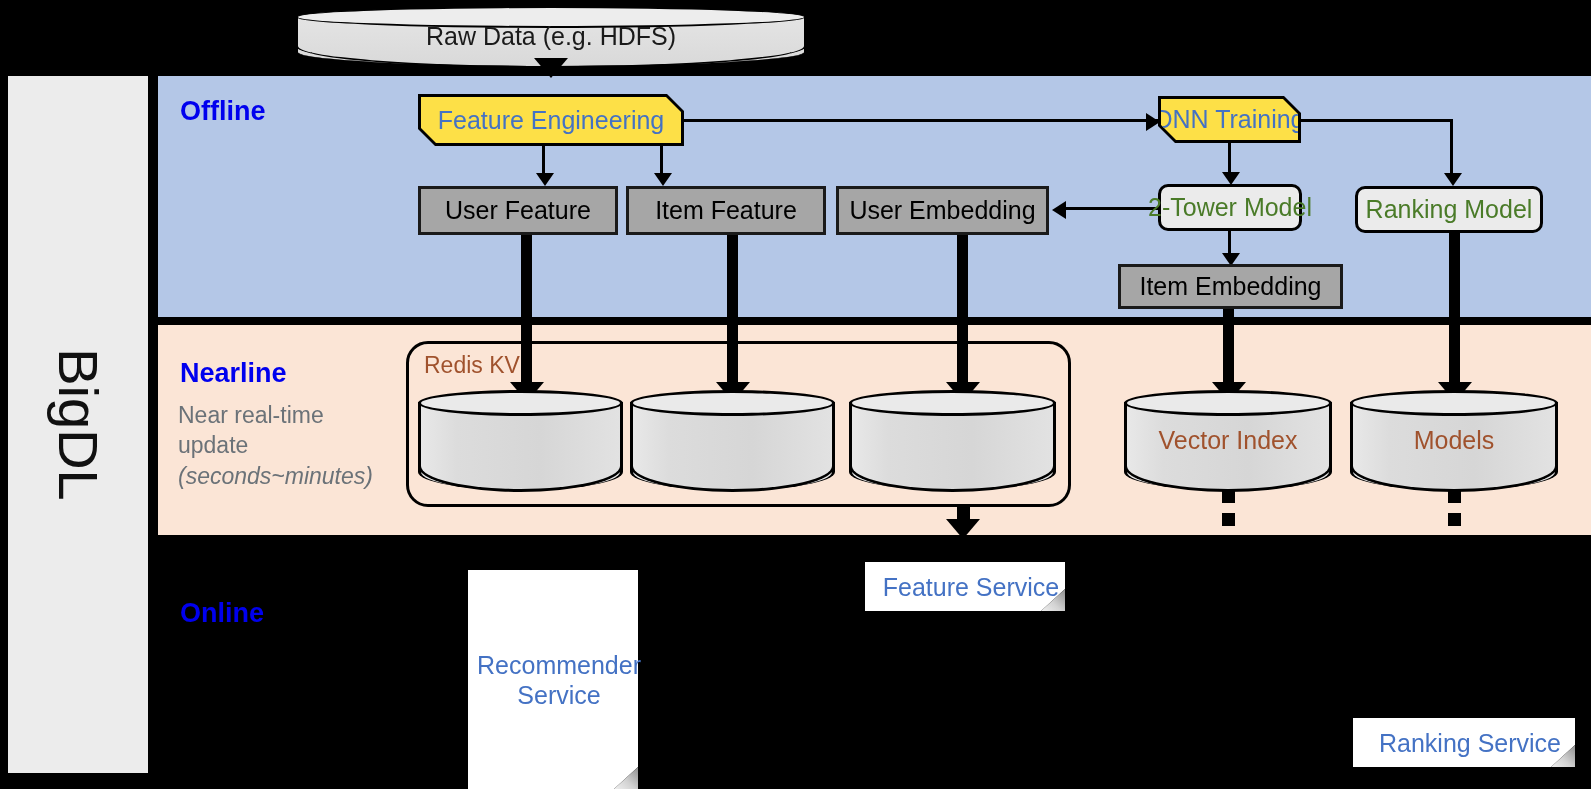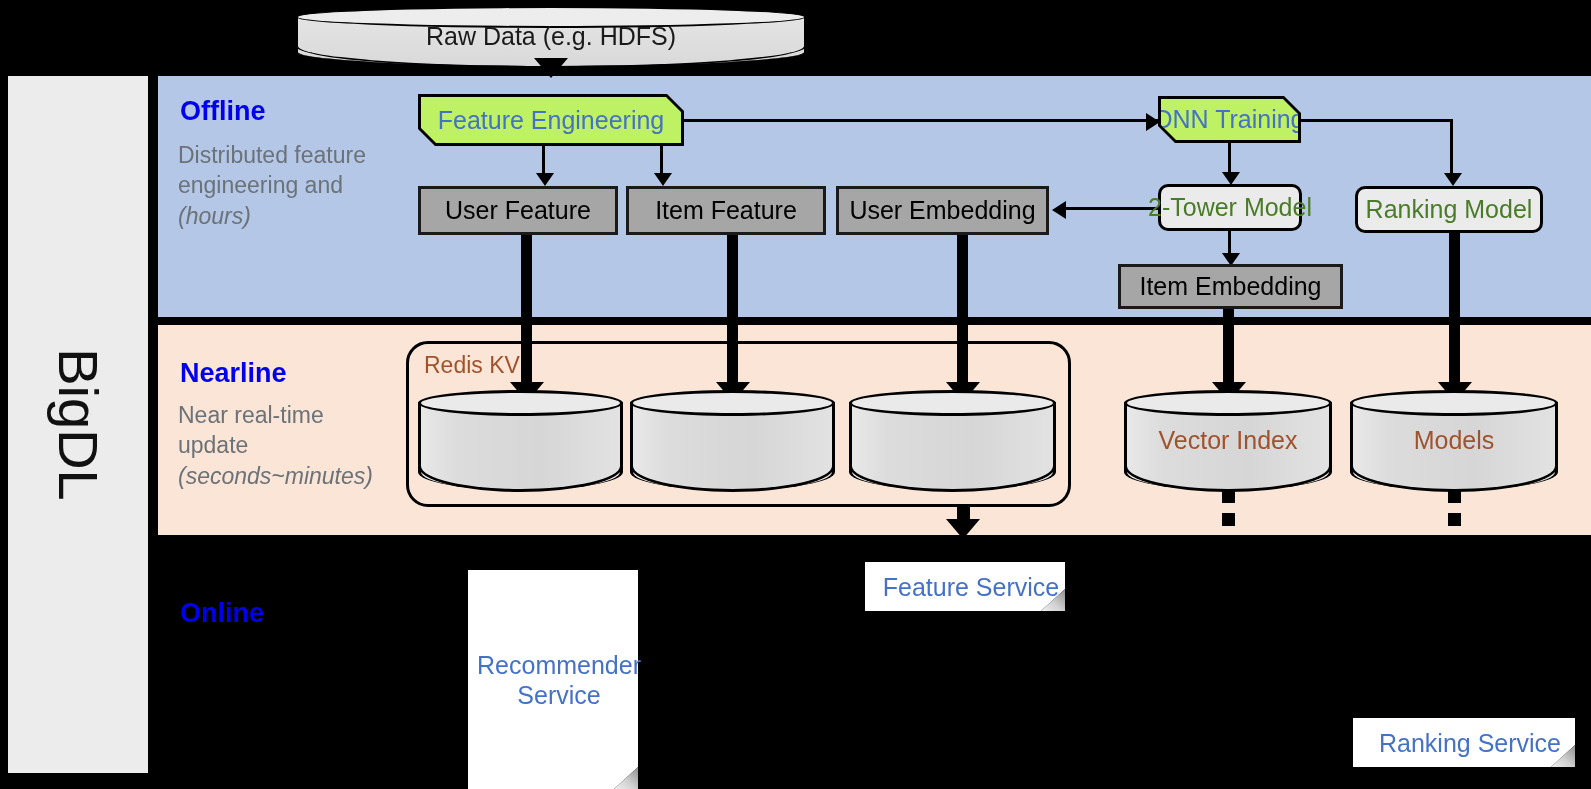--- a/index.html
+++ b/index.html
@@ -40,21 +40,21 @@
   #online-sub{left:178px;top:644px;}
 
   
   .node{position:absolute;display:flex;align-items:center;justify-content:center;text-align:center;box-sizing:border-box;}
   .proc-wrap{position:absolute;}
   .proc-wrap::before{
     content:"";position:absolute;inset:0;background:#000;
     clip-path:polygon(0 0, calc(100% - 17px) 0, 100% 17px, 100% 100%, 17px 100%, 0 calc(100% - 17px));
   }
   .proc-wrap>.inner{
-    position:absolute;inset:3px;background:#bef264;
+    position:absolute;inset:3px;background:#fde047;
     clip-path:polygon(0 0, calc(100% - 15px) 0, 100% 15px, 100% 100%, 15px 100%, 0 calc(100% - 15px));
     display:flex;align-items:center;justify-content:center;
     color:#4472c4;font-size:25px;white-space:nowrap;
   }
 
   
   .model{
     background:#ebebeb;border:3px solid #000;border-radius:10px;
     color:#4a7b28;font-size:25px;white-space:nowrap;
   }
@@ -148,21 +148,20 @@
     <div class="body"></div>
     <div class="bottom"></div>
     <div class="top"></div>
     <div class="lbl">Raw Data (e.g. HDFS)</div>
   </div>
 
   <div class="ln vthick" style="left:545px;top:62px;height:14px;"></div>
   <div class="arrow-dn-big" style="left:534px;top:58px;"></div>
 
   <div class="band-title" id="offline-title">Offline</div>
-  <div class="band-sub" id="offline-sub"><span>Distributed feature engineering and </span><i>(hours)</i></div>
 
   <div class="band-title" id="nearline-title">Nearline</div>
   <div class="band-sub" id="nearline-sub"><span>Near real-time update </span><i>(seconds~minutes)</i></div>
 
   <div class="band-title" id="online-title">Online</div>
 
   <div class="proc-wrap" style="left:418px;top:94px;width:266px;height:52px;">
     <div class="inner">Feature Engineering</div>
   </div>
 

